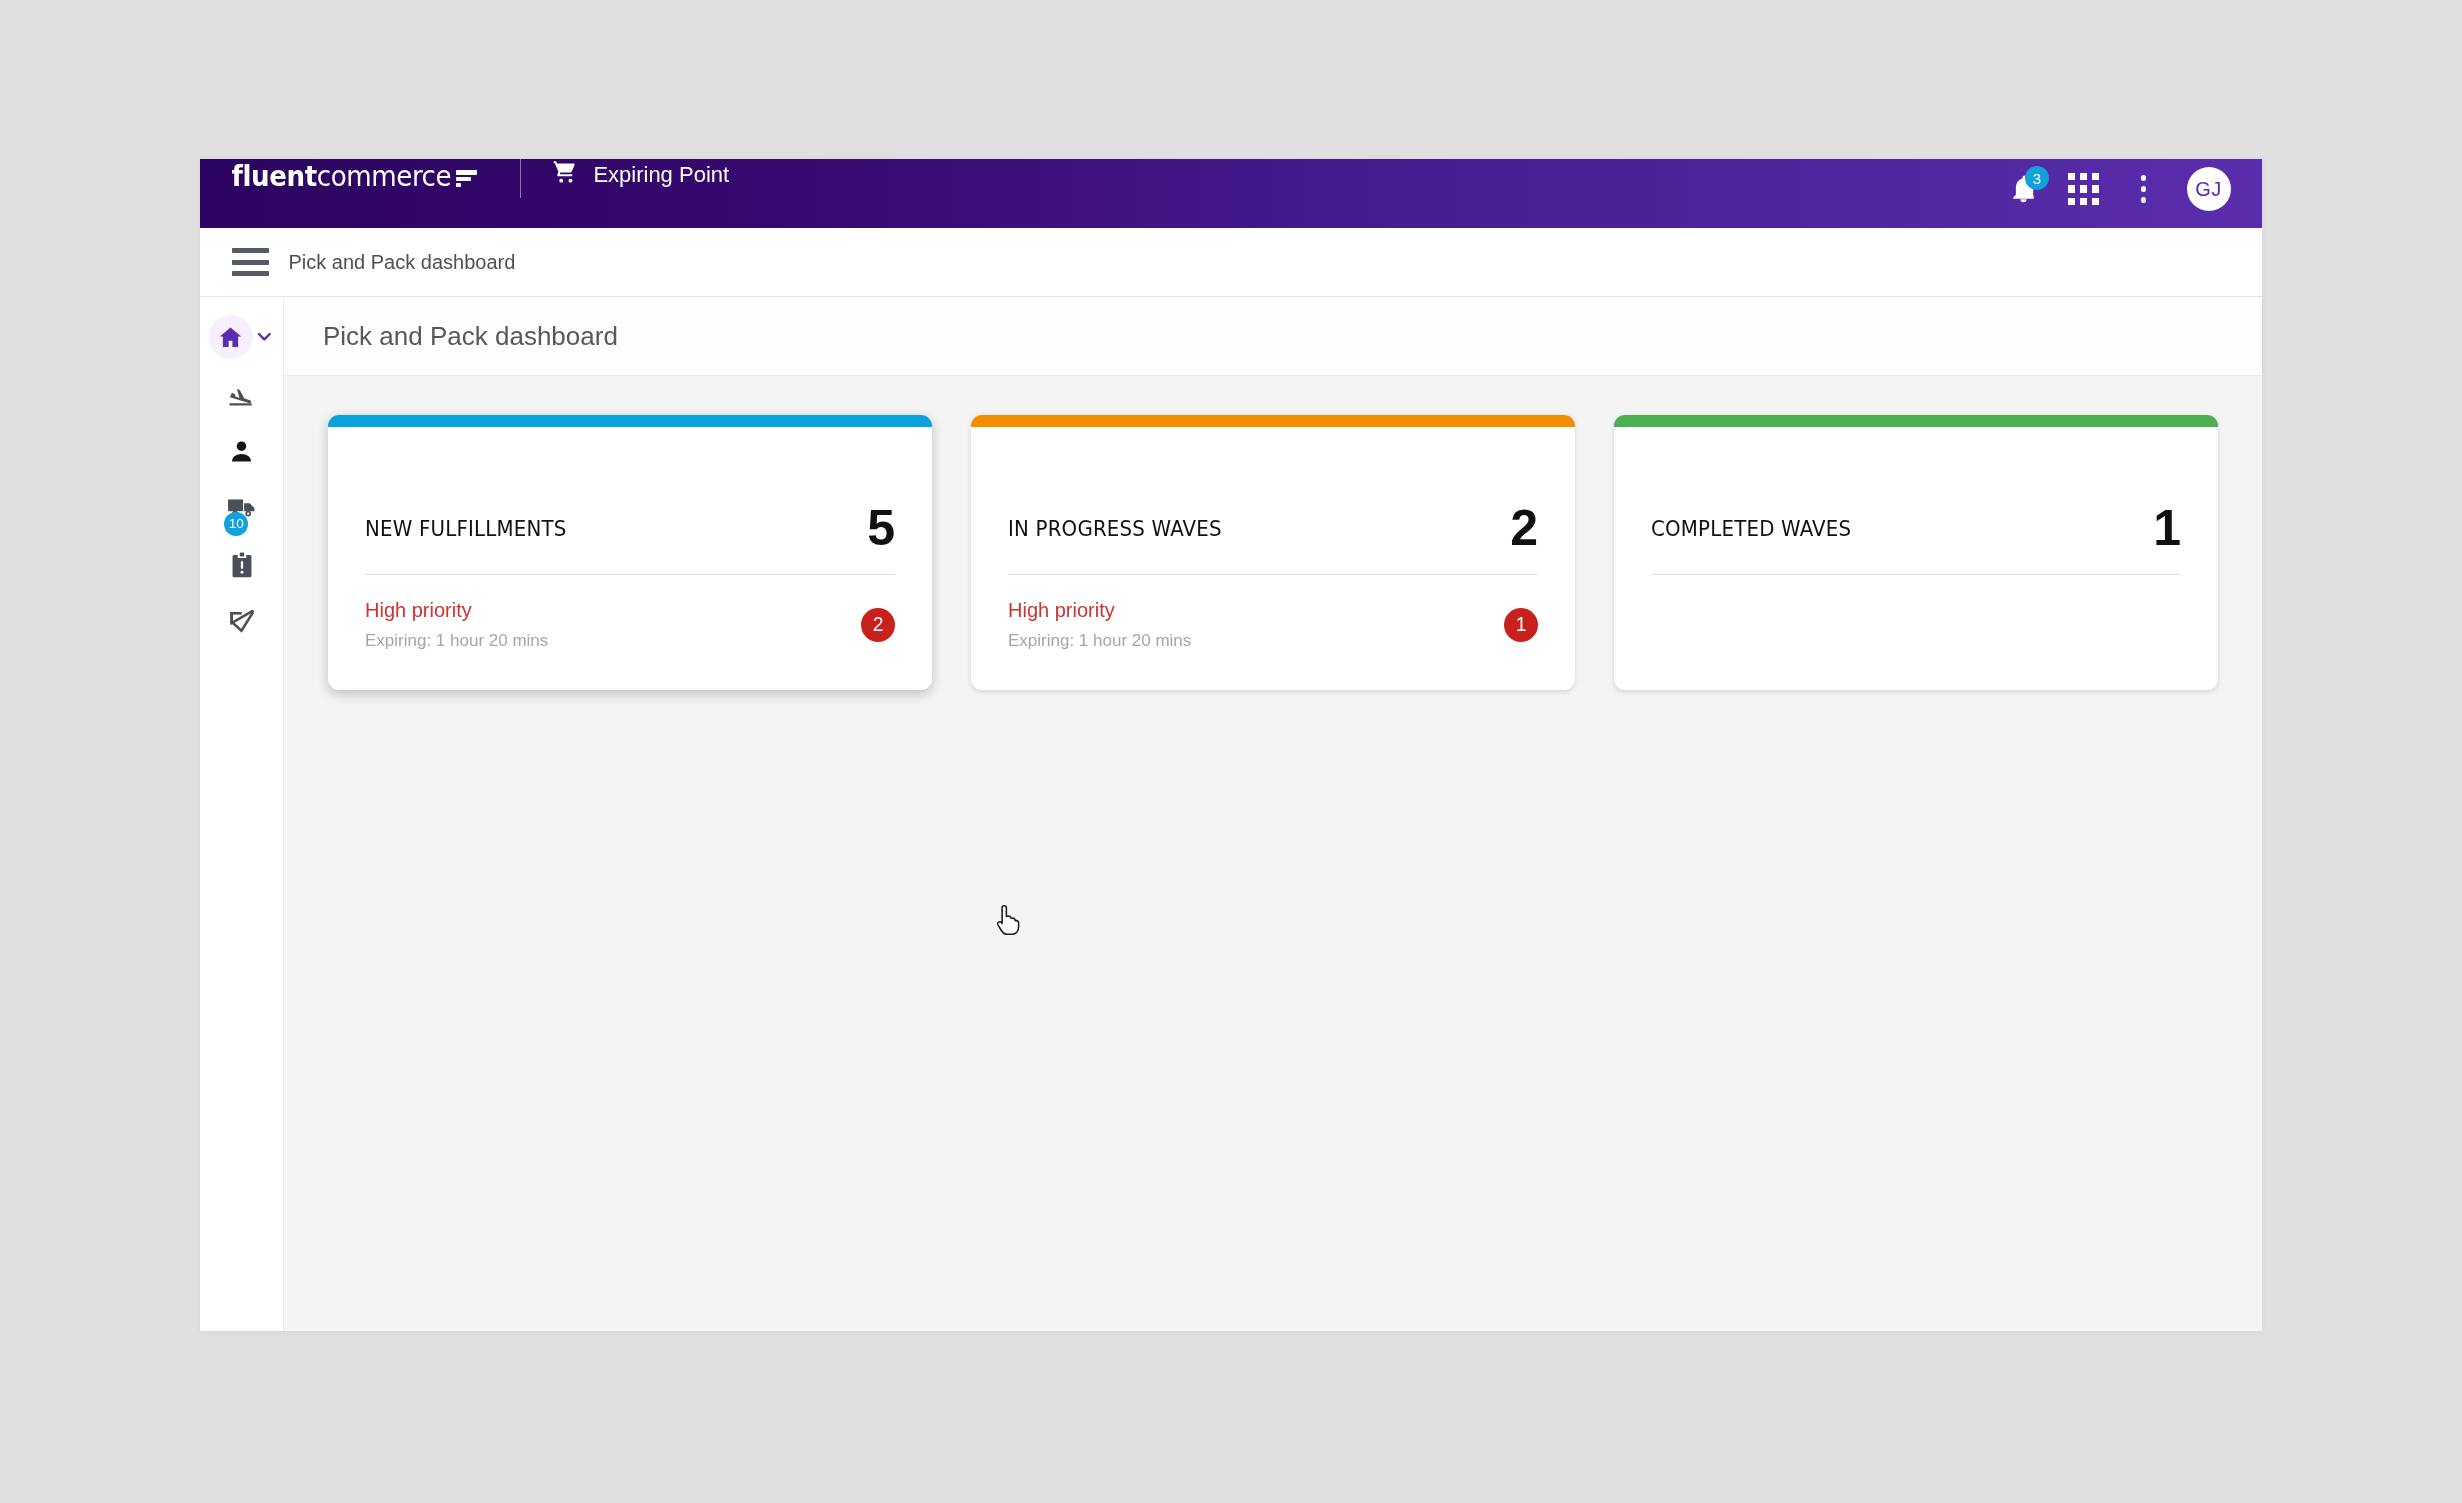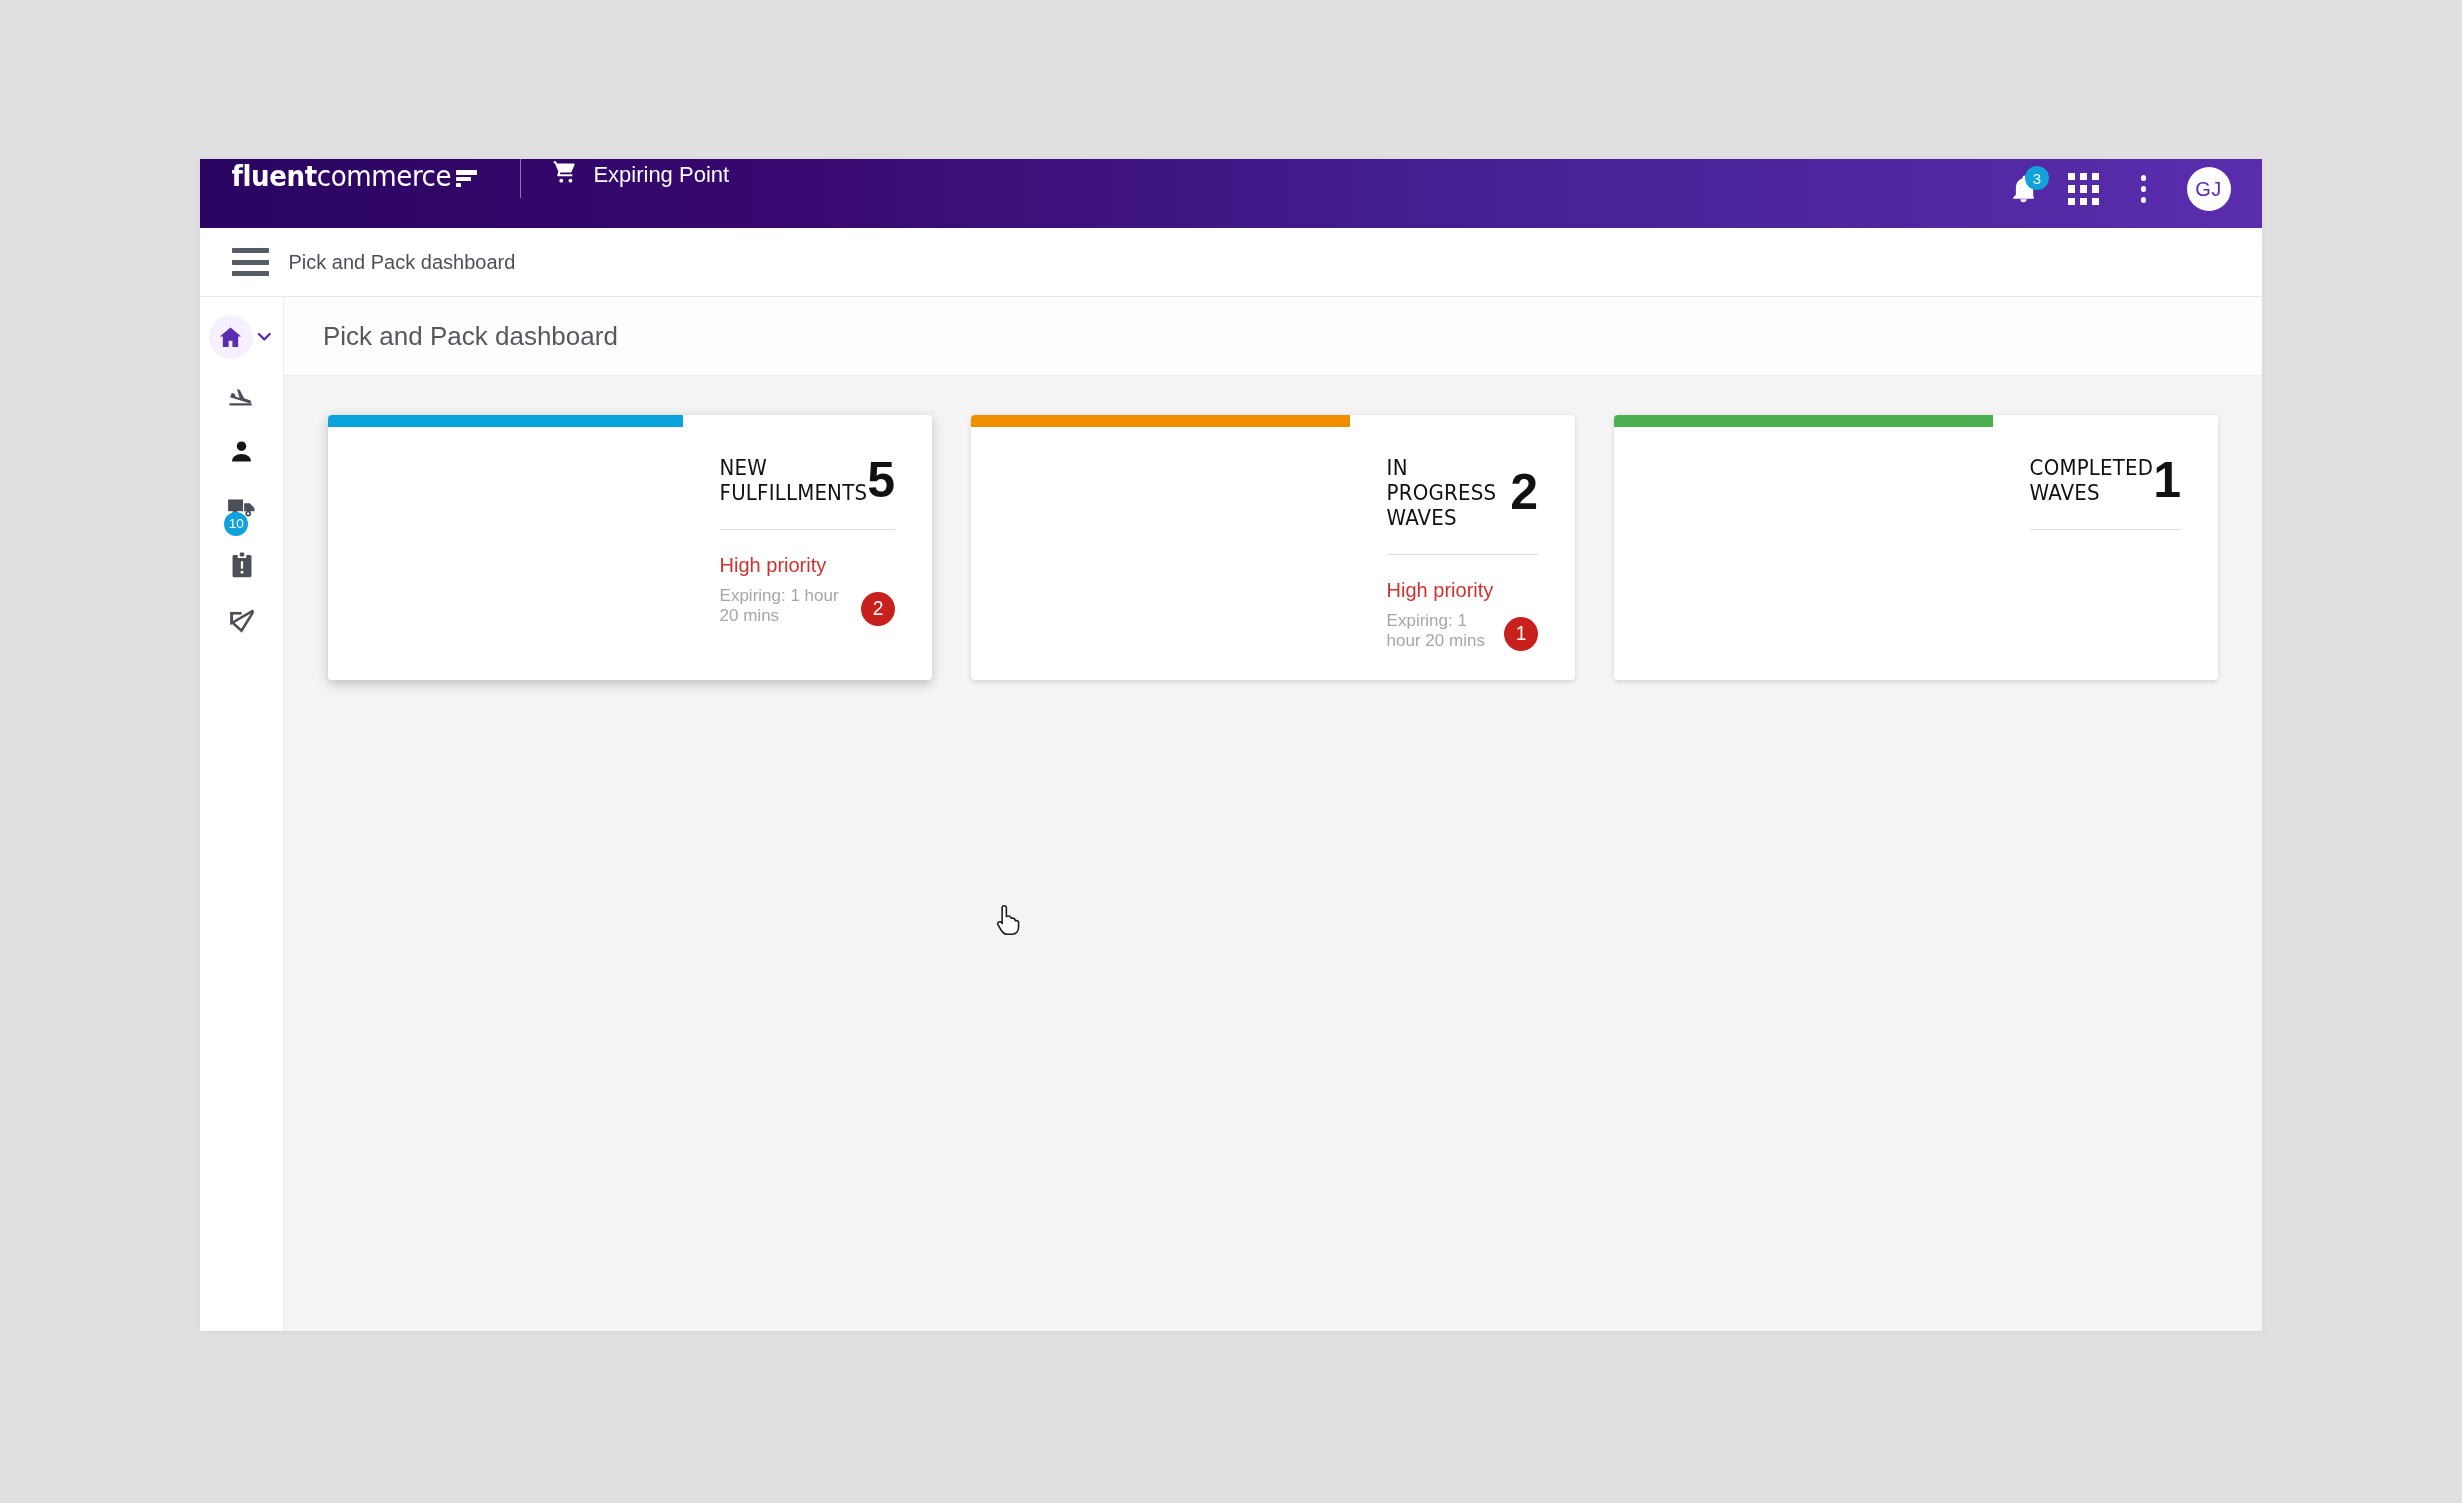--- a/index.html
+++ b/index.html
@@ -229,27 +229,28 @@
 
   #card-row {
     display: flex;
     gap: 39px;
     padding: 39px 44px 0 44px;
     box-sizing: border-box;
   }
   .card {
     flex: 1 1 0;
     background: #ffffff;
-    border-radius: 4px;
+    border-radius: 11px;
     box-shadow: 0 1.4px 5px rgba(0,0,0,0.13);
     overflow: hidden;
     min-height: 229px;
     display: flex;
-    flex-direction: row;
+    flex-direction: column;
     cursor: pointer;
+    gap: 40px;
   }
   .card.hovered { box-shadow: 0 3.6px 11.5px rgba(0,0,0,0.22); }
   .card-accent { height: 12px; width: 100%; }
   .card-body { padding: 40px 37px 29px 37px; }
   .card-top {
     display: flex;
     align-items: center;
     justify-content: space-between;
   }
   .card-label {
@@ -265,21 +266,21 @@
     line-height: 0.85;
   }
   .card-rule {
     height: 1.4px;
     background: #dededf;
     margin-top: 24px;
   }
   .card-sub {
     margin-top: 24px;
     display: flex;
-    align-items: flex-end;
+    align-items: center;
     justify-content: space-between;
   }
   .sub-left .prio {
     color: #d0332f;
     font-size: 20px;
   }
   .sub-left .expiry {
     color: #a6a6a6;
     font-size: 17px;
     margin-top: 9px;

